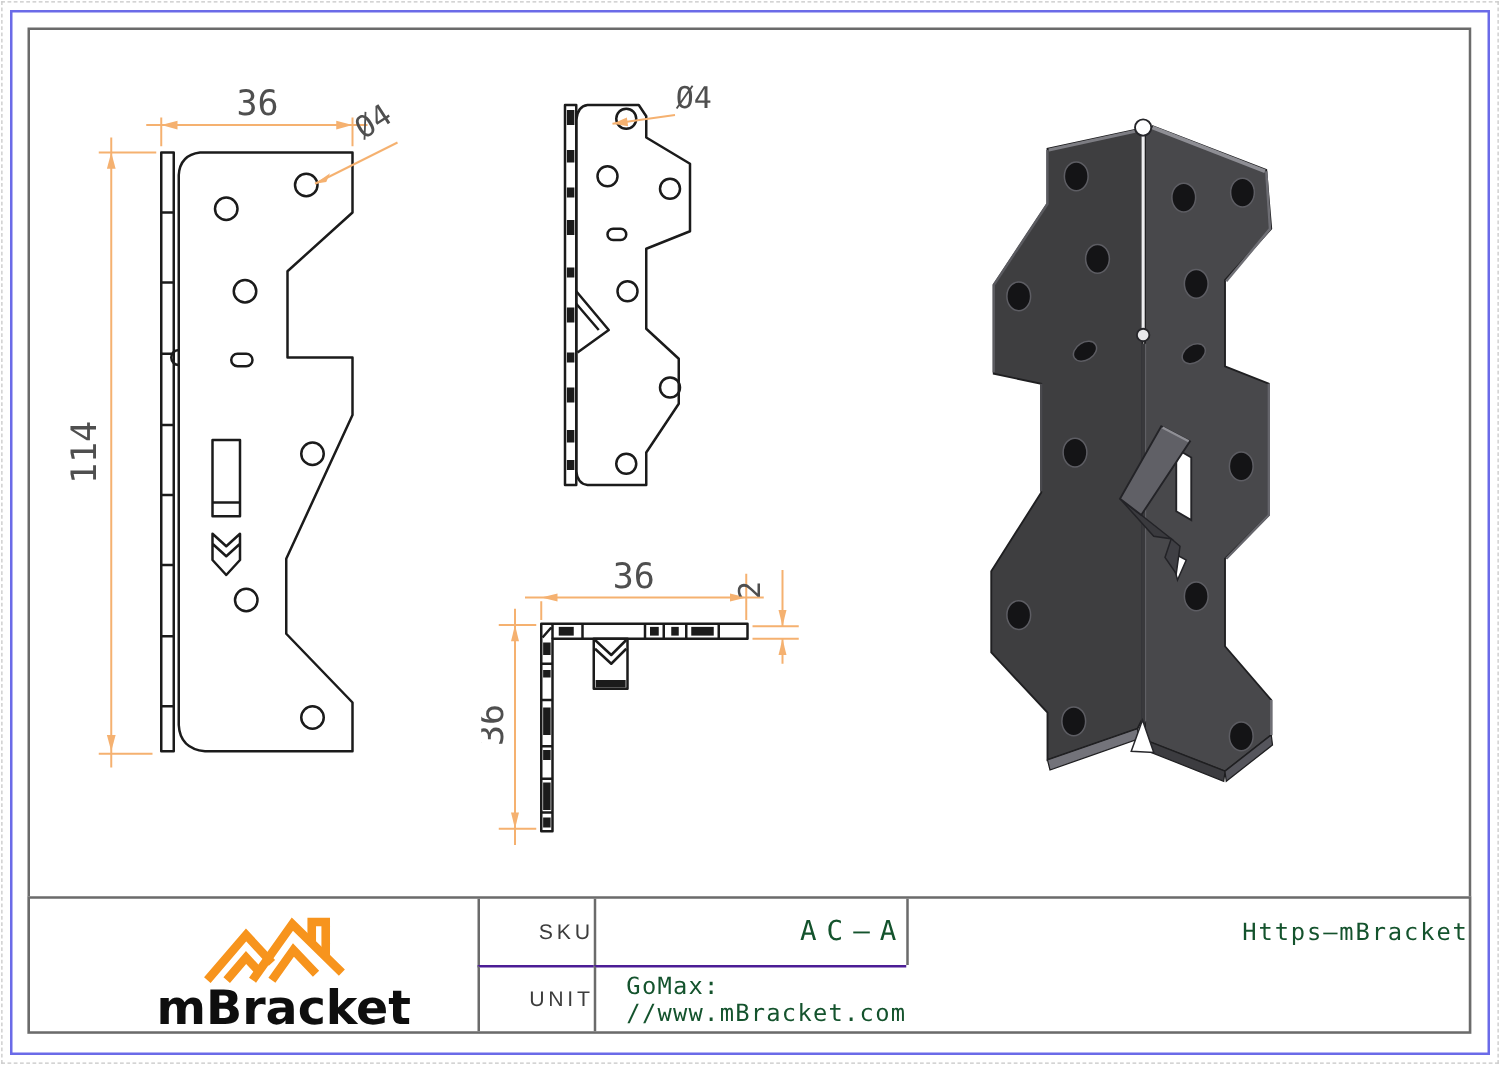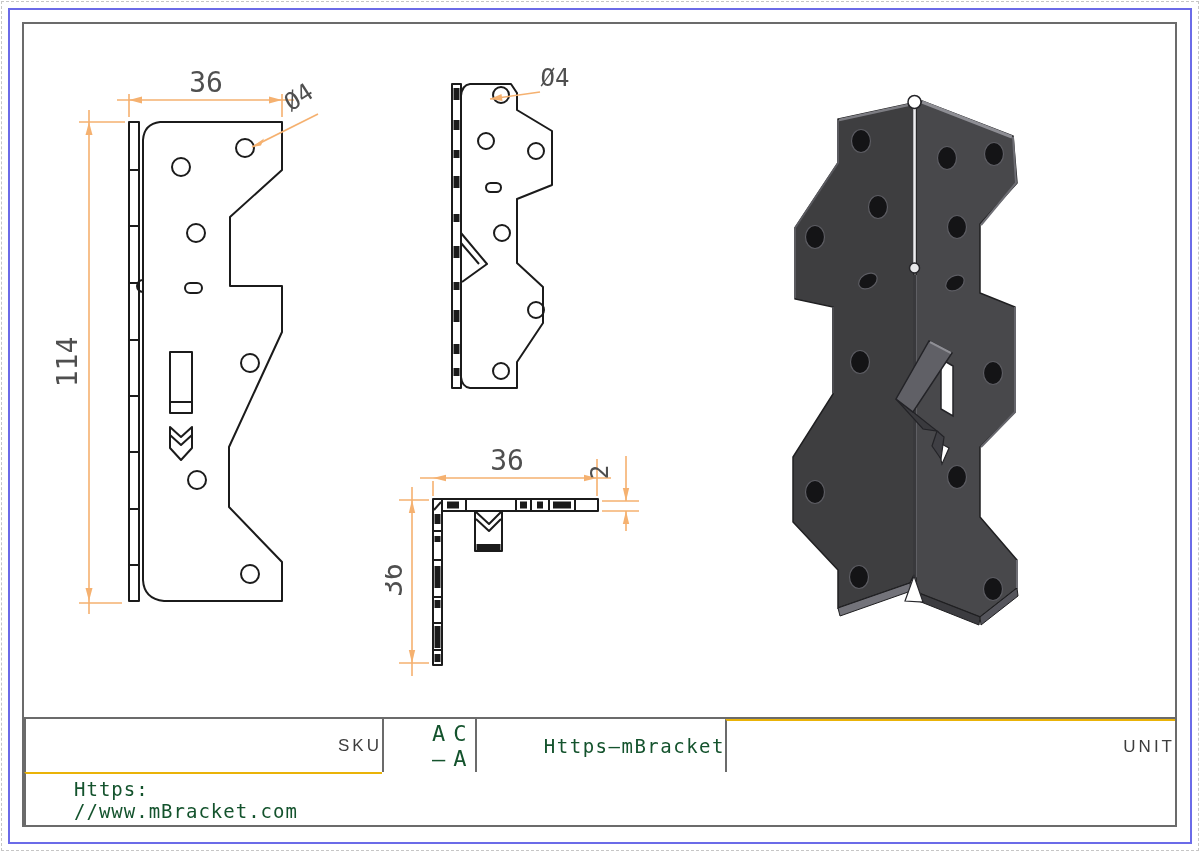--- a/index.html
+++ b/index.html
@@ -14,21 +14,21 @@
   .view{position:absolute;}
 
   
   .title-block{
     position:absolute;left:22px;top:717px;width:1155px;height:110px;
     box-sizing:border-box;border:2px solid #6b6b6b;background:#fff;
     display:grid;grid-template-columns:358px 93px 250px 1fr;grid-template-rows:1fr 1fr;
   }
   .tb-cell{display:flex;align-items:center;justify-content:flex-end;box-sizing:border-box;padding-left:48px;}
   .bl{border-left:2px solid #6b6b6b;}
-  .bt{border-top:2px solid #eab308;}
+  .bt{border-top:2px solid #4c1d95;}
   .logo-cell{grid-row:1/3;flex-direction:column;padding-top:2px;}
   .brand-text{
     font-family:"DejaVu Sans",sans-serif;font-weight:800;font-size:38px;
     color:#0e0e0e;line-height:1;margin-top:-4px;letter-spacing:0px;
   }
   .tb-label{
     font-family:"Liberation Sans",sans-serif;font-size:17px;color:#3d3d3d;letter-spacing:3px;
   }
   .mono-val{font-family:"DejaVu Sans Mono",monospace;color:#14532d;}
   .sku-val{font-size:22px;letter-spacing:8px;}
@@ -201,30 +201,42 @@
     <polygon points="941,359 953,366 953,416 941,409" fill="#ffffff" stroke="#232327" stroke-width="1.5"></polygon>
     <polygon points="936,441 949,448 942,464" fill="#ffffff" stroke="#232327" stroke-width="1.2"></polygon>
     <polygon points="896,399 913,412 937,431 923,429" fill="#3a3a3e" stroke="#232327" stroke-width="1.2"></polygon>
     <polygon points="937,431 944,437 941,459 932,446" fill="#3f3f44" stroke="#232327" stroke-width="1.2"></polygon>
     <polygon points="929,341 952,353 913,412 896,399" fill="#606066" stroke="#232327" stroke-width="1.5"></polygon>
     <path d="M930,342 L951,353" stroke="#8f8f95" stroke-width="2" fill="none"></path>
   </g>
 </svg>
 
 <div class="title-block">
+  <div class="tb-cell logo-cell">
+    <svg width="140" height="62" viewBox="0 0 150 72">
+      <g stroke="#F7941D" stroke-width="8" fill="none" stroke-linejoin="miter">
+        <path d="M4,64 L40,22 L64,48"></path>
+        <path d="M22,64 L40,43 L53,57"></path>
+        <path d="M46,64 L83,12 L129,57"></path>
+        <path d="M101,30 V10 H114 V42"></path>
+        <path d="M64,64 L84,36 L105,58"></path>
+      </g>
+    </svg>
+    <div class="brand-text">mBracket</div>
+  </div>
 
   <div class="tb-cell bl">
     <span class="tb-label">SKU</span>
   </div>
   <div class="tb-cell bl">
     <span class="mono-val sku-val">AC—A</span>
   </div>
   <div class="tb-cell bl">
     <span class="mono-val prod-val">Https—mBracket</span>
   </div>
 
   <div class="tb-cell bl bt">
     <span class="tb-label">UNIT</span>
   </div>
   <div class="tb-cell bl bt">
-    <span class="mono-val url-val">Https: //www.mBracket.com</span>
+    <span class="mono-val url-val">GoMax: //www.mBracket.com</span>
   </div>
 </div>
 
 </body></html>

